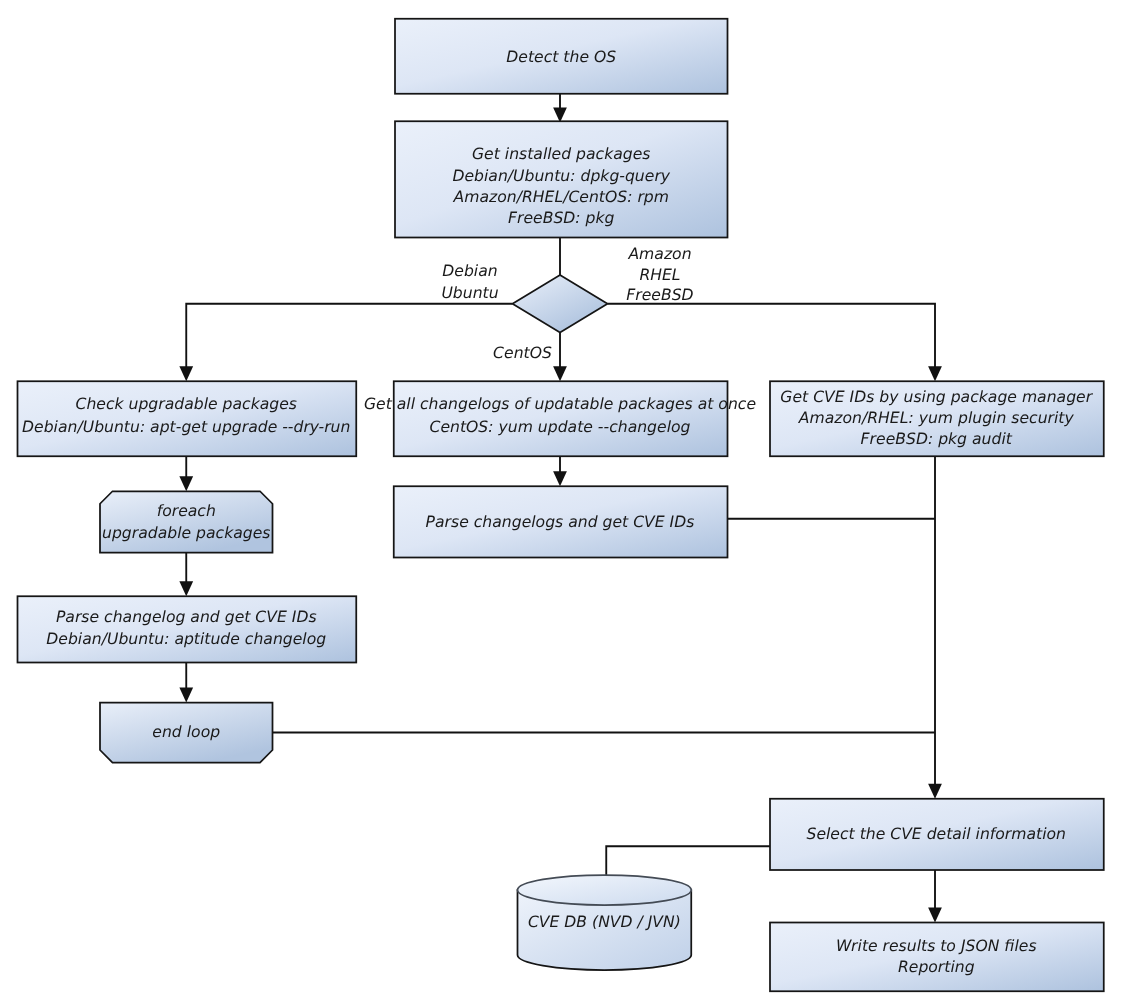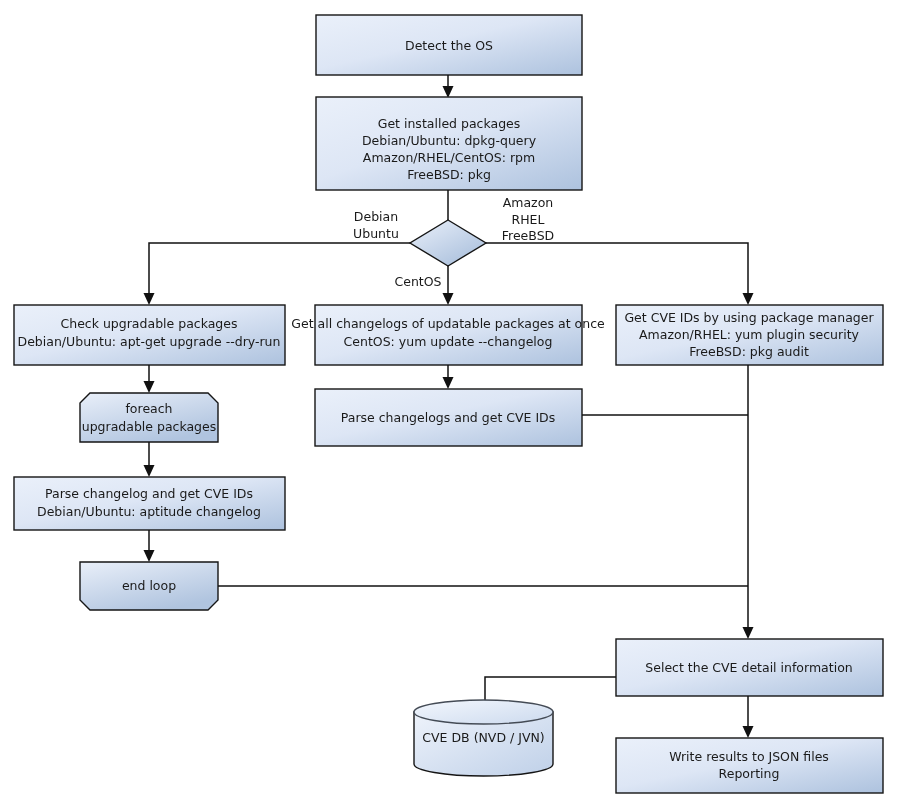--- a/index.html
+++ b/index.html
@@ -6,20 +6,21 @@
     margin: 0;
     padding: 0;
     background: #ffffff;
   }
   #canvas {
     position: relative;
     width: 898px;
     height: 803px;
     background: #ffffff;
     font-family: "DejaVu Sans", sans-serif;
+    font-style: italic;
   }
   svg#flow {
     position: absolute;
     top: 0; left: 0;
     width: 898px;
     height: 803px;
   }
   .node-text {
     font-family: "DejaVu Sans", sans-serif;
     font-size: 12.5px;

